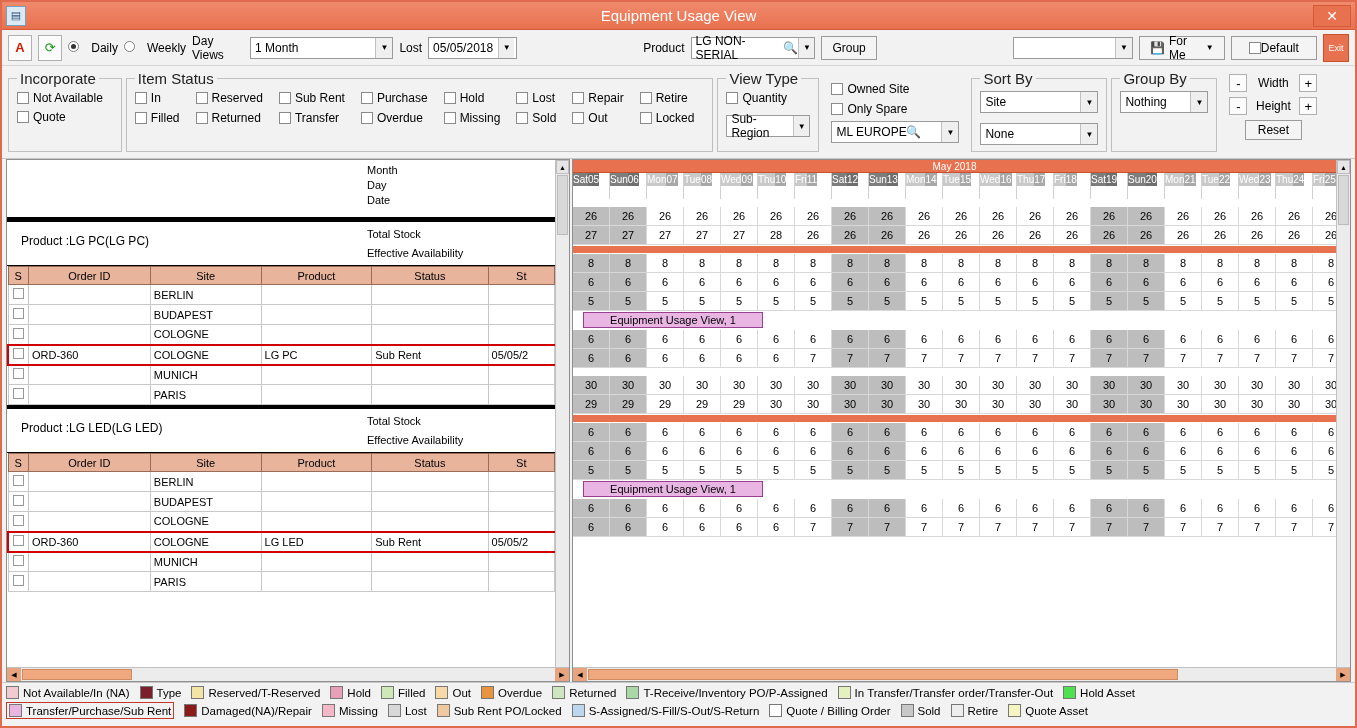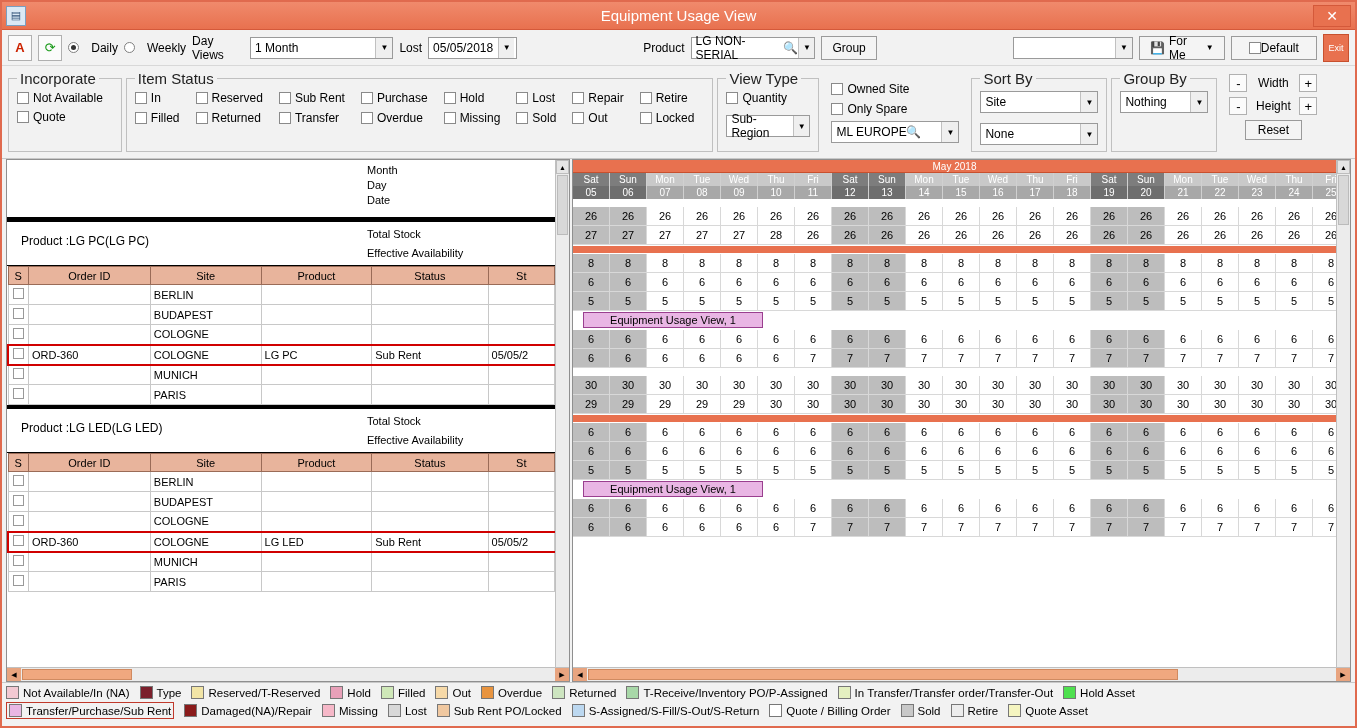--- a/index.html
+++ b/index.html
@@ -50,21 +50,21 @@
     padding:0 6px;gap:6px;
     border-bottom:1px solid #d8d8d8;
     background:#f2f2f2;
   }
   .sqbtn {
     width:26px;height:26px;border:1px solid #b0b0b0;background:#fbfbfb;
     display:flex;align-items:center;justify-content:center;font-size:13px;
   }
   .sqbtn.red { color:#cc2200; font-weight:bold; }
   .sqbtn.green { color:#1a9a1a; }
-  .radio-wrap { display:flex;align-items:center;gap:12px; }
+  .radio-wrap { display:flex;align-items:flex-start;gap:12px; }
   .radio {
     width:11px;height:11px;border-radius:50%;
     border:1px solid #808080;background:#fff;display:inline-block;position:relative;
   }
   .radio.on::after {
     content:"";position:absolute;left:2px;top:2px;width:5px;height:5px;
     border-radius:50%;background:#333;
   }
   .lbl { color:#000; }
   .combo {
@@ -148,21 +148,21 @@
   }
   .sb-v .arr{width:13px;height:14px;background:#e6e6e6;border:1px solid #bdbdbd;display:flex;align-items:center;justify-content:center;font-size:7px;}
   .sb-v .thumb{width:11px;background:#d8d8d8;border:1px solid #bbb;}
   .cal-monthbar {
     height:13px;background:#e8714f;color:#fff;text-align:center;font-size:10px;line-height:13px;
     border-bottom:1px solid #c8502e;
   }
   .cal-days { display:flex;height:26px; }
   .daycell {
     width:37px;min-width:37px;border-right:1px solid #d0d0d0;text-align:center;font-size:10px;
-    display:flex;flex-direction:column;
+    display:flex;flex-direction:row;
   }
   .daycell .dow { height:13px;line-height:13px;background:#c9c9c9;color:#fff; }
   .daycell .dnum { height:13px;line-height:13px;background:#a8a8a8;color:#fff; }
   .daycell.we .dow{background:#7d7d7d;}
   .daycell.we .dnum{background:#6e6e6e;}
   .valrow { display:flex;height:19px; }
   .vcell {
     width:37px;min-width:37px;border-right:1px solid #d8d8d8;border-bottom:1px solid #d8d8d8;
     text-align:center;font-size:11px;line-height:18px;background:#fff;
   }

